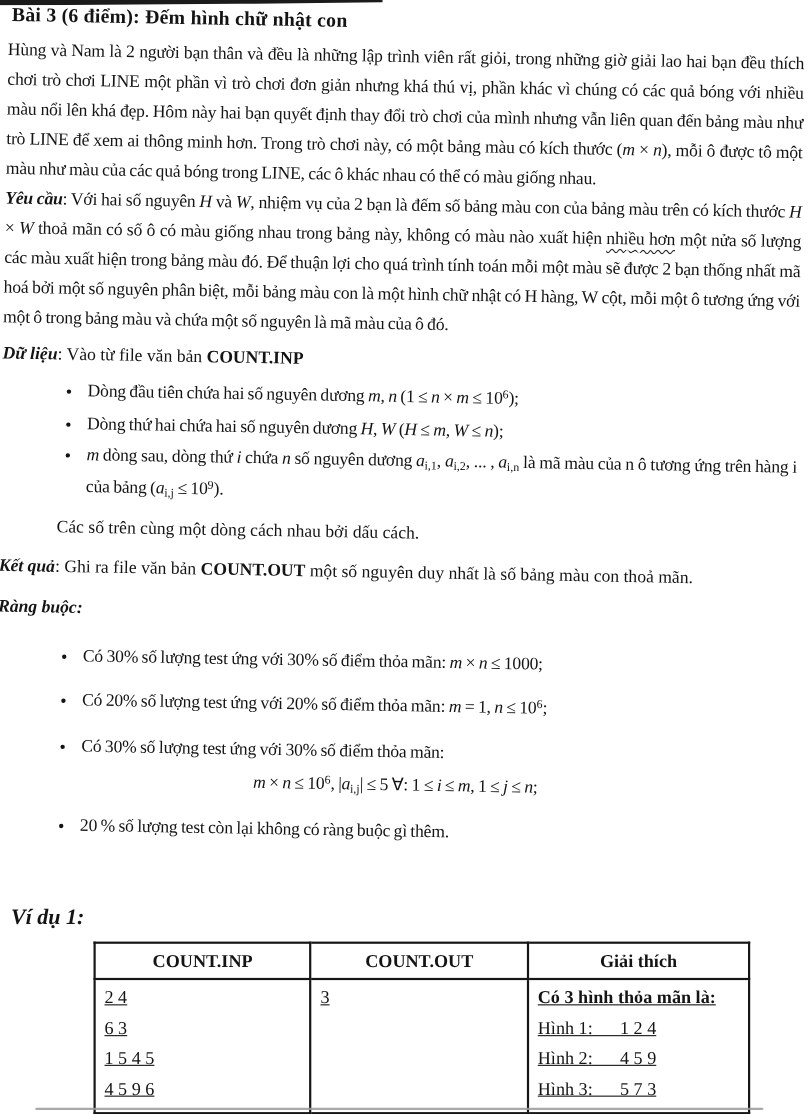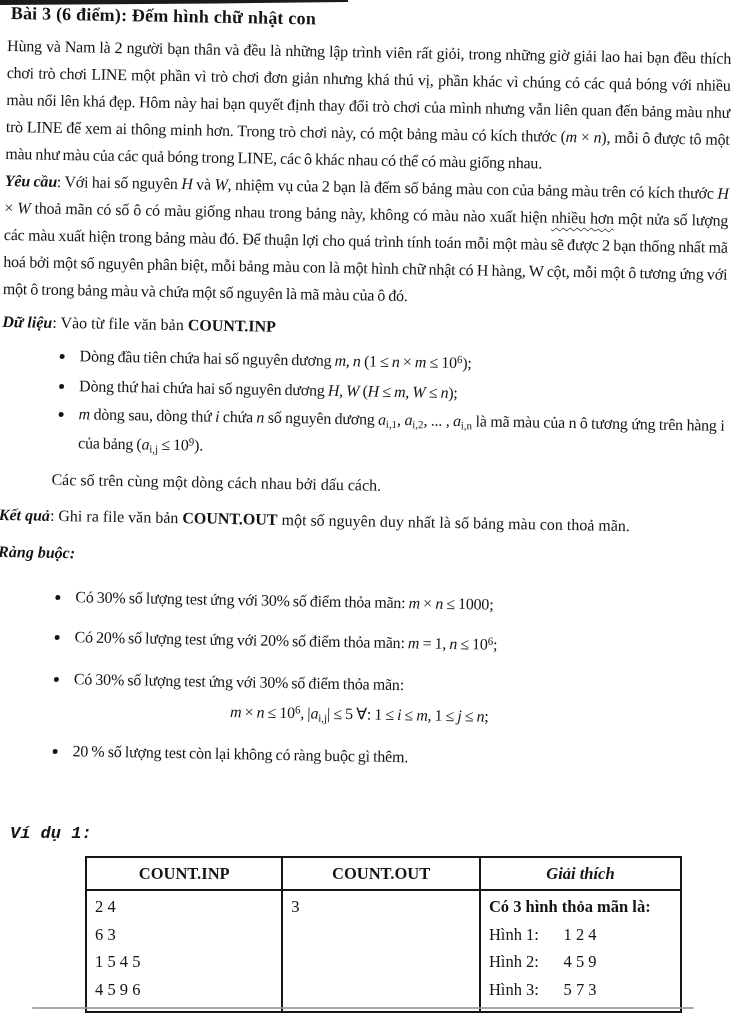--- a/index.html
+++ b/index.html
@@ -39,32 +39,32 @@
   .formula{text-align:center;margin:3px 0 0 -74px;}
   
   .b{font-weight:bold;}
   .i{font-style:italic;}
   .bi{font-weight:bold;font-style:italic;}
   .sup{font-size:68%;position:relative;top:-0.45em;letter-spacing:0;}
   .sub{font-size:68%;position:relative;top:0.28em;letter-spacing:0;}
   .wavy{text-decoration:underline wavy #2a2a2a 1px;text-underline-offset:4px;}
   
   .example{position:absolute;left:8px;top:822px;width:724px;}
-  .example-label{margin:0 0 0 2px;font-size:17px;line-height:24px;font-family:Liberation Mono, monospace;}
+  .example-label{margin:0 0 0 2px;font-size:20px;line-height:24px;}
   table.io-table{
     border-collapse:collapse;table-layout:fixed;
     margin:10px 0 0 77px;width:597px;
   }
   table.io-table th,table.io-table td{border:2px solid #161616;}
   table.io-table th{
     font-size:16.5px;font-weight:bold;text-align:center;padding:5px 4px 4px 4px;line-height:22px;
   }
-  table.io-table th.th-explain{font-style:italic;text-align:center;}
+  table.io-table th.th-explain{text-align:center;}
   table.io-table td{
-    vertical-align:top;font-size:16.5px;line-height:27.5px;padding:2px 8px 8px 8px;
+    vertical-align:top;font-size:16.5px;line-height:27.5px;padding:2px 8px 8px 8px;text-decoration:underline;
   }
   .cline{white-space:pre-wrap;}
   .cline.lead-bold{font-weight:bold;}
   col.c1{width:33%;} col.c2{width:33.2%;} col.c3{width:33.8%;}
 </style>
 </head>
 <body>
 
 <div class="page-root">
 

